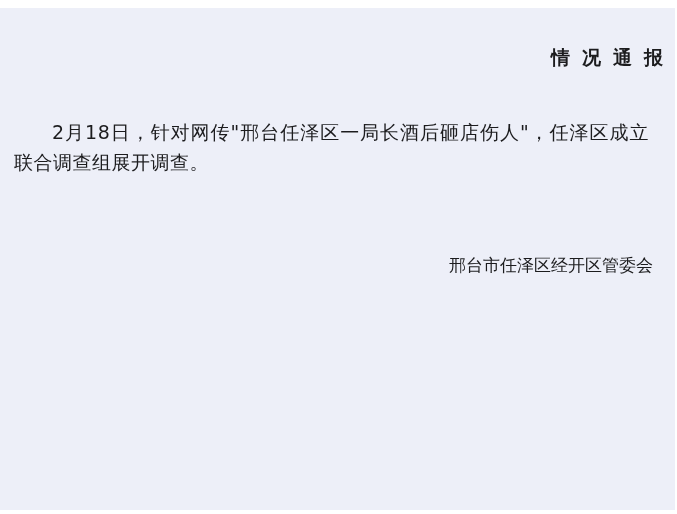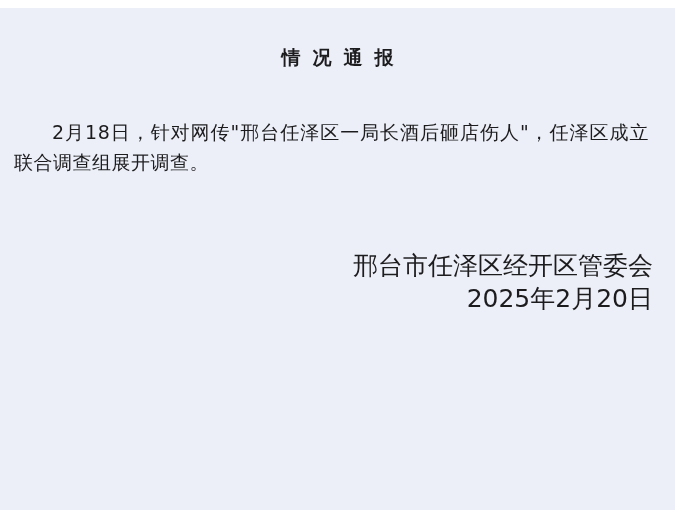--- a/index.html
+++ b/index.html
@@ -22,21 +22,21 @@
     left: 0;
     right: 2px;
     bottom: 4px;
     background: #edeff8;
     color: #1c1c1e;
     box-sizing: border-box;
   }
   .notice-title {
     margin: 0;
     padding-top: 37px;
-    text-align: center;
+    text-align: right;
     font-size: 19px;
     line-height: 24px;
     font-weight: bold;
     color: #1c1c1e;
     letter-spacing: 12px;
     text-indent: 12px; 
   }
   .notice-body {
     margin-top: 48px;
     padding-left: 14px;
@@ -48,35 +48,34 @@
     line-height: 30px;
     text-align: justify;
     text-indent: 2em;
     color: #1c1c1e;
     letter-spacing: 0.5px;
   }
   .notice-signature {
     margin-top: 72px;
     padding-right: 22px;
     text-align: right;
-    font-size: 25px;
+    font-size: 17px;
     line-height: 33px;
     color: #1c1c1e;
   }
   .signature-line {
     margin: 0;
   }
 </style>
 </head>
 <body>
 
 <div class="page">
   <div class="notice-card">
     <h1 class="notice-title">情况通报</h1>
     <div class="notice-body">
       <p class="notice-paragraph">2月18日，针对网传"邢台任泽区一局长酒后砸店伤人"，任泽区成立联合调查组展开调查。</p>
     </div>
     <div class="notice-signature">
       <p class="signature-line">邢台市任泽区经开区管委会</p>
-      <p class="signature-line">2025年2月20日</p>
     </div>
   </div>
 </div>
 
 </body></html>

